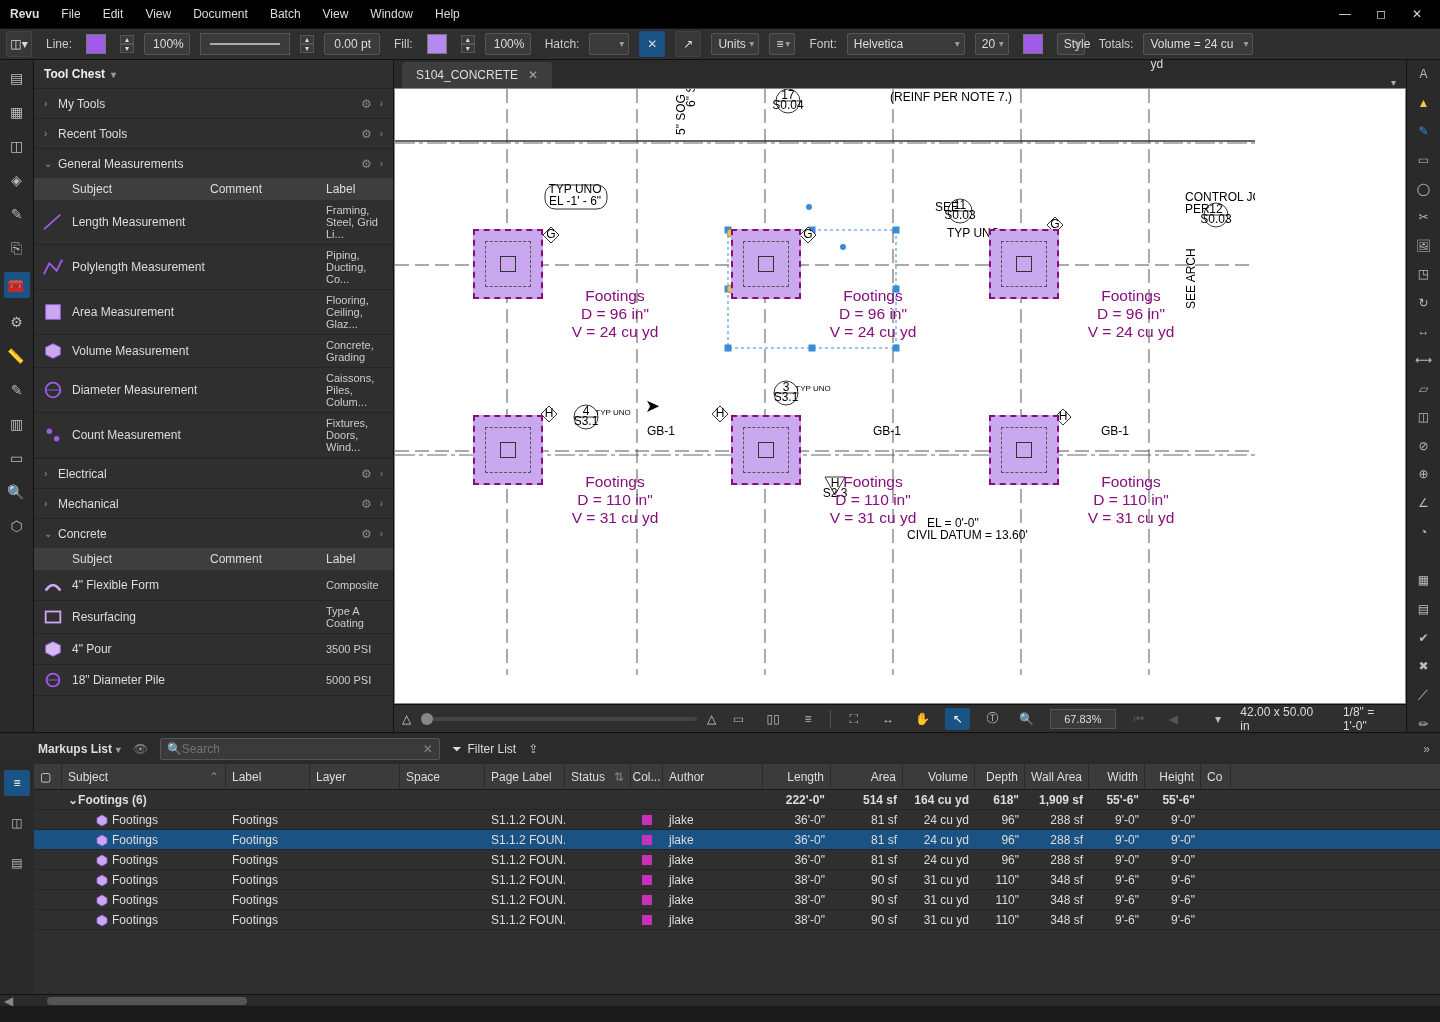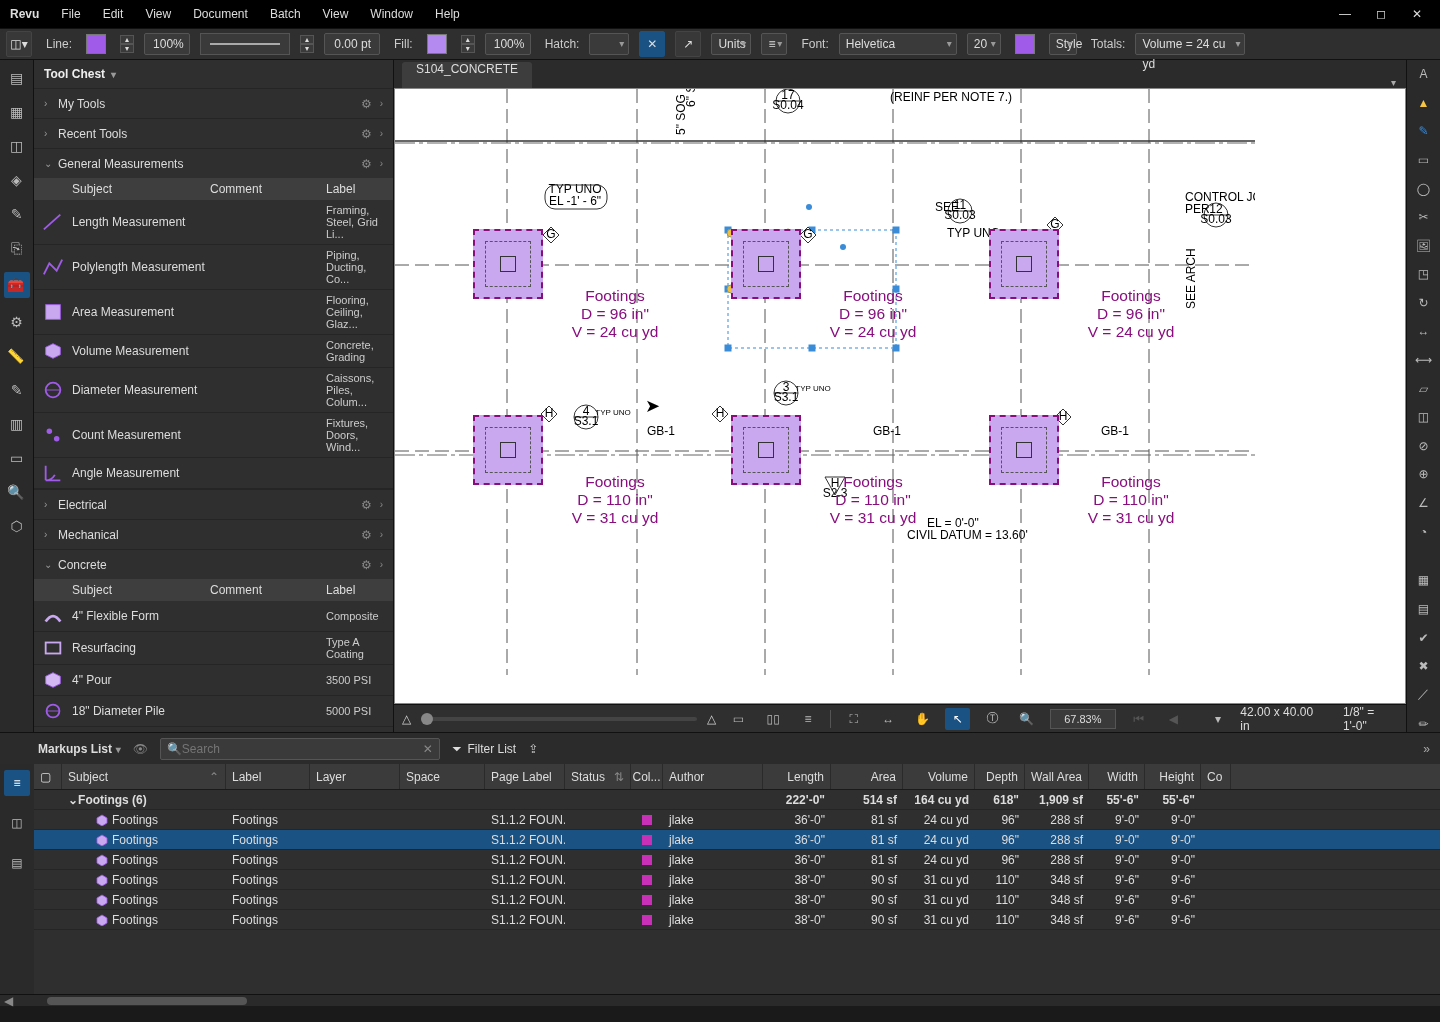--- a/index.html
+++ b/index.html
@@ -47,21 +47,21 @@
 .tblhdr .c1 { width: 138px; } .tblhdr .c2 { width: 116px; } .tblhdr .c3 { flex: 1; }
 .row { display: flex; align-items: center; padding: 4px 4px 4px 4px; border-bottom: 1px solid #252525; min-height: 28px; }
 .row .ico { width: 30px; height: 22px; margin-right: 4px; display:flex; align-items:center; justify-content:center; }
 .row .ico svg { width:22px; height:22px; }
 .row .c1 { width: 138px; color: #ddd; }
 .row .c2 { width: 116px; }
 .row .c3 { flex: 1; color: #ccc; font-size: 11px; }
 
 .canvaswrap { flex: 1; display: flex; flex-direction: column; }
 .tabrow { height: 28px; background: #2b2b2b; display: flex; align-items: flex-end; padding-left: 8px; }
-.tab { height: 26px; background: #3d3d3d; border-radius: 3px 3px 0 0; padding: 0 14px; display: flex; align-items: center; gap: 10px; color: #ddd; font-size: 11px; flex-direction: column; }
+.tab { height: 26px; background: #3d3d3d; border-radius: 3px 3px 0 0; padding: 0 14px; display: flex; align-items: center; gap: 10px; color: #ddd; font-size: 11px; }
 .tab .x { color: #aaa; }
 .tabrow .tabspacer { flex: 1; }
 .tabrow .tabchev { color:#aaa; margin-right:10px; font-size:10px; }
 .canvas { flex: 1; background: #fff; position: relative; overflow: hidden; border: 1px solid #888; }
 .canvas svg { position: absolute; left: 0; top: 0; }
 .canvastoolbar { height: 28px; background: #2f2f2f; border-top: 1px solid #111; display: flex; align-items: center; padding: 0 8px; gap: 10px; }
 .canvastoolbar .zoom { width: 70px; height: 20px; background: #3a3a3a; border: 1px solid #555; text-align: center; line-height: 18px; font-size: 11px; position:relative;}
 .canvastoolbar .small { width: 26px; height: 22px; display:flex; align-items:center; justify-content:center; color:#bbb; border-radius:2px; }
 .canvastoolbar .small.active { background:#1a5284; color:#fff; }
 .canvastoolbar .status { margin-left: auto; color: #ddd; font-size: 12px; display:flex; gap:22px; }
@@ -154,21 +154,21 @@
   <div class="swatch"></div>
   <div class="spin">
       <div>▴</div>
       <div>▾</div>
     </div>
   <div class="fld" style="width:46px">100%</div>
   <div class="lbl">Hatch:</div>
   <div class="sel" style="width:40px"></div>
   <div class="btn active">✕</div>
   <div class="btn">↗</div>
-  <div class="sel" style="width:40px">Units</div>
+  <div class="sel" style="width:48px">Units</div>
   <div class="sel" style="width:22px">≡</div>
   <div class="lbl">Font:</div>
   <div class="sel left" style="width:118px">Helvetica</div>
   <div class="sel" style="width:34px">20</div>
   <div class="swatch outline"></div>
   <div class="sel" style="width:28px">Style</div>
   <div class="lbl">Totals:</div>
   <div class="sel left" style="width:110px">Volume = 24 cu yd</div>
 </div>
 
@@ -273,30 +273,20 @@
         <div class="row">
           <div class="ico">
             <svg viewBox="0 0 24 24">
               <circle cx="8" cy="8" r="3" fill="#a05be8"></circle>
               <circle cx="16" cy="16" r="3" fill="#a05be8"></circle>
             </svg>
           </div>
           <div class="c1">Count Measurement</div>
           <div class="c2"></div>
           <div class="c3">Fixtures, Doors, Wind...</div>
-        </div>
-        <div class="row">
-          <div class="ico">
-            <svg viewBox="0 0 24 24">
-              <path d="M4 20 L4 4 M4 20 L20 20 M4 20 A12 12 0 0 0 14 14" fill="none" stroke="#a05be8" stroke-width="2"></path>
-            </svg>
-          </div>
-          <div class="c1">Angle Measurement</div>
-          <div class="c2"></div>
-          <div class="c3"></div>
         </div>
       </div>
     <div class="sect">
         <span class="chev">›</span>
         <span class="sname">Electrical</span>
         <span class="gear">⚙</span>
         <span class="arrow">›</span>
       </div>
     <div class="sect">
         <span class="chev">›</span>
@@ -525,21 +515,21 @@
       <div class="small">✋</div>
       <div class="small active">↖</div>
       <div class="small">Ⓣ</div>
       <div class="small">🔍</div>
       <div class="zoom">67.83%</div>
       <div class="small" style="color:#555">⏮</div>
       <div class="small" style="color:#555">◀</div>
       <div style="flex:1"></div>
       <div class="small">▾</div>
       <div class="status">
-        <span>42.00 x 40.00 in</span>
+        <span>42.00 x 50.00 in</span>
         <span>1/8" = 1'-0"</span>
       </div>
     </div>
   </div>
 
   <div class="rightrail">
     <div class="ritem">A</div>
     <div class="ritem" style="color:#f6c542">▲</div>
     <div class="ritem" style="color:#3a8bd8">✎</div>
     <div class="ritem">▭</div>

